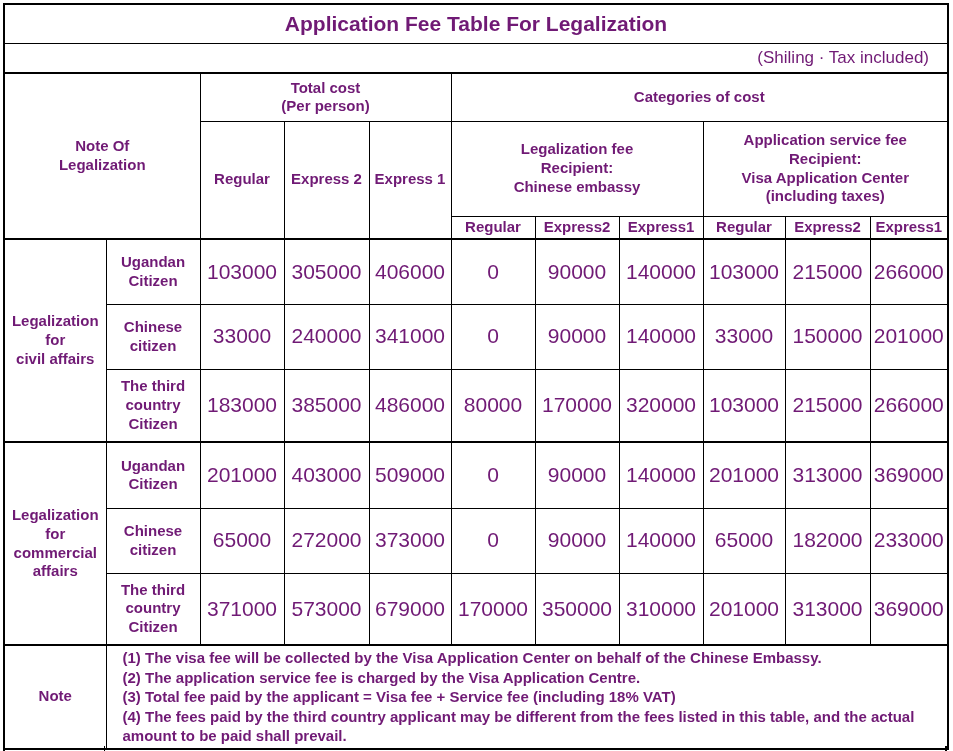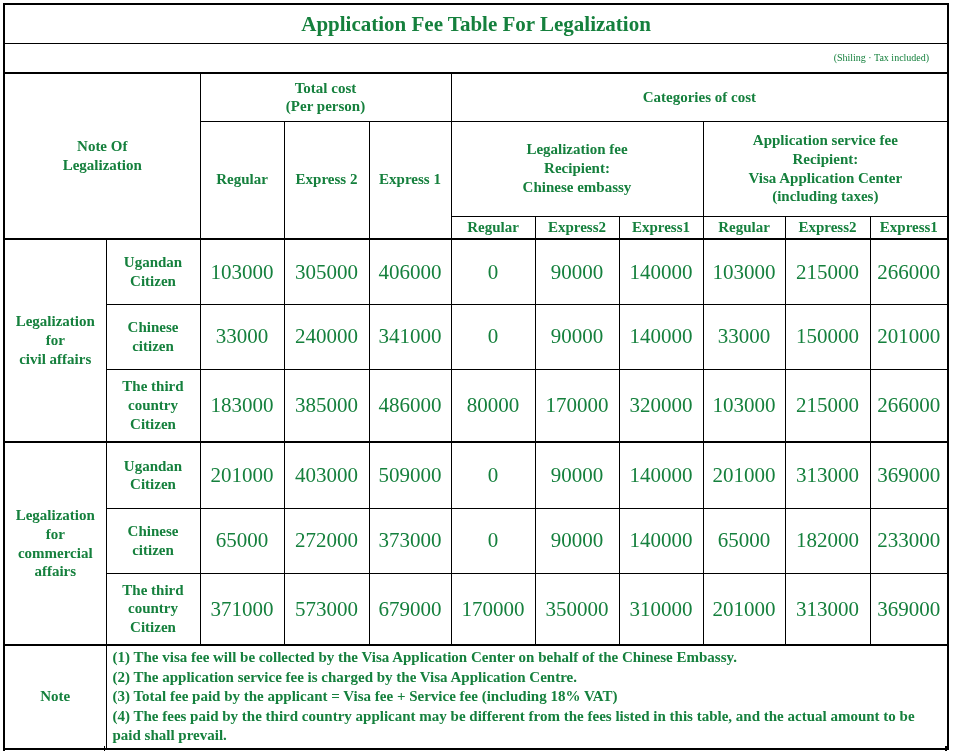--- a/index.html
+++ b/index.html
@@ -1,39 +1,39 @@
 <!DOCTYPE html>
 <html><head>
 <meta charset="utf-8">
 <style>
   html,body { margin:0; padding:0; background:#ffffff; }
   .page {
     position:relative; width:953px; height:751px; background:#ffffff;
-    font-family:Liberation Serif, serif; color:#15803d;
+    font-family:Liberation Sans, sans-serif; color:#701a75;
     overflow:hidden;
   }
   table.fee-table {
     position:absolute; left:3px; top:3px; width:944px;
     border-collapse:collapse; table-layout:fixed;
     border:2px solid #000;
   }
   td {
     border:1px solid #000;
     text-align:center; vertical-align:middle;
     padding:0; overflow:hidden;
     font-size:15px; line-height:1.25;
   }
   .pre { white-space:pre-line;margin-left:32px; }
   .title-cell { font-size:21px; font-weight:bold; }
-  .unit-cell { text-align:right; padding-right:18px; font-size:10px; font-weight:normal;margin-top:42px; }
+  .unit-cell { text-align:right; padding-right:18px; font-size:17px; font-weight:normal;margin-top:42px; }
   .num { font-size:21px; font-weight:normal; }
   tr.sep td { border-top:2px solid #000; }
   .note-cell {
     text-align:left; vertical-align:middle;
-    padding:2px 6px 2px 6px;
+    padding:2px 6px 2px 16px;
     font-weight:bold; font-size:15px; line-height:19.5px;
   }
   .note-label { font-weight:bold; }
   .citizen-cell, .group-cell, .hdr { font-weight:bold; }
   
   .cut-line { position:absolute; background:#000; top:746px; height:5px; }
   .cut-line.l { left:3px; width:2px; }
   .cut-line.m { left:104px; width:1px; }
   .cut-line.r { left:945px; width:2px; }
 </style>

